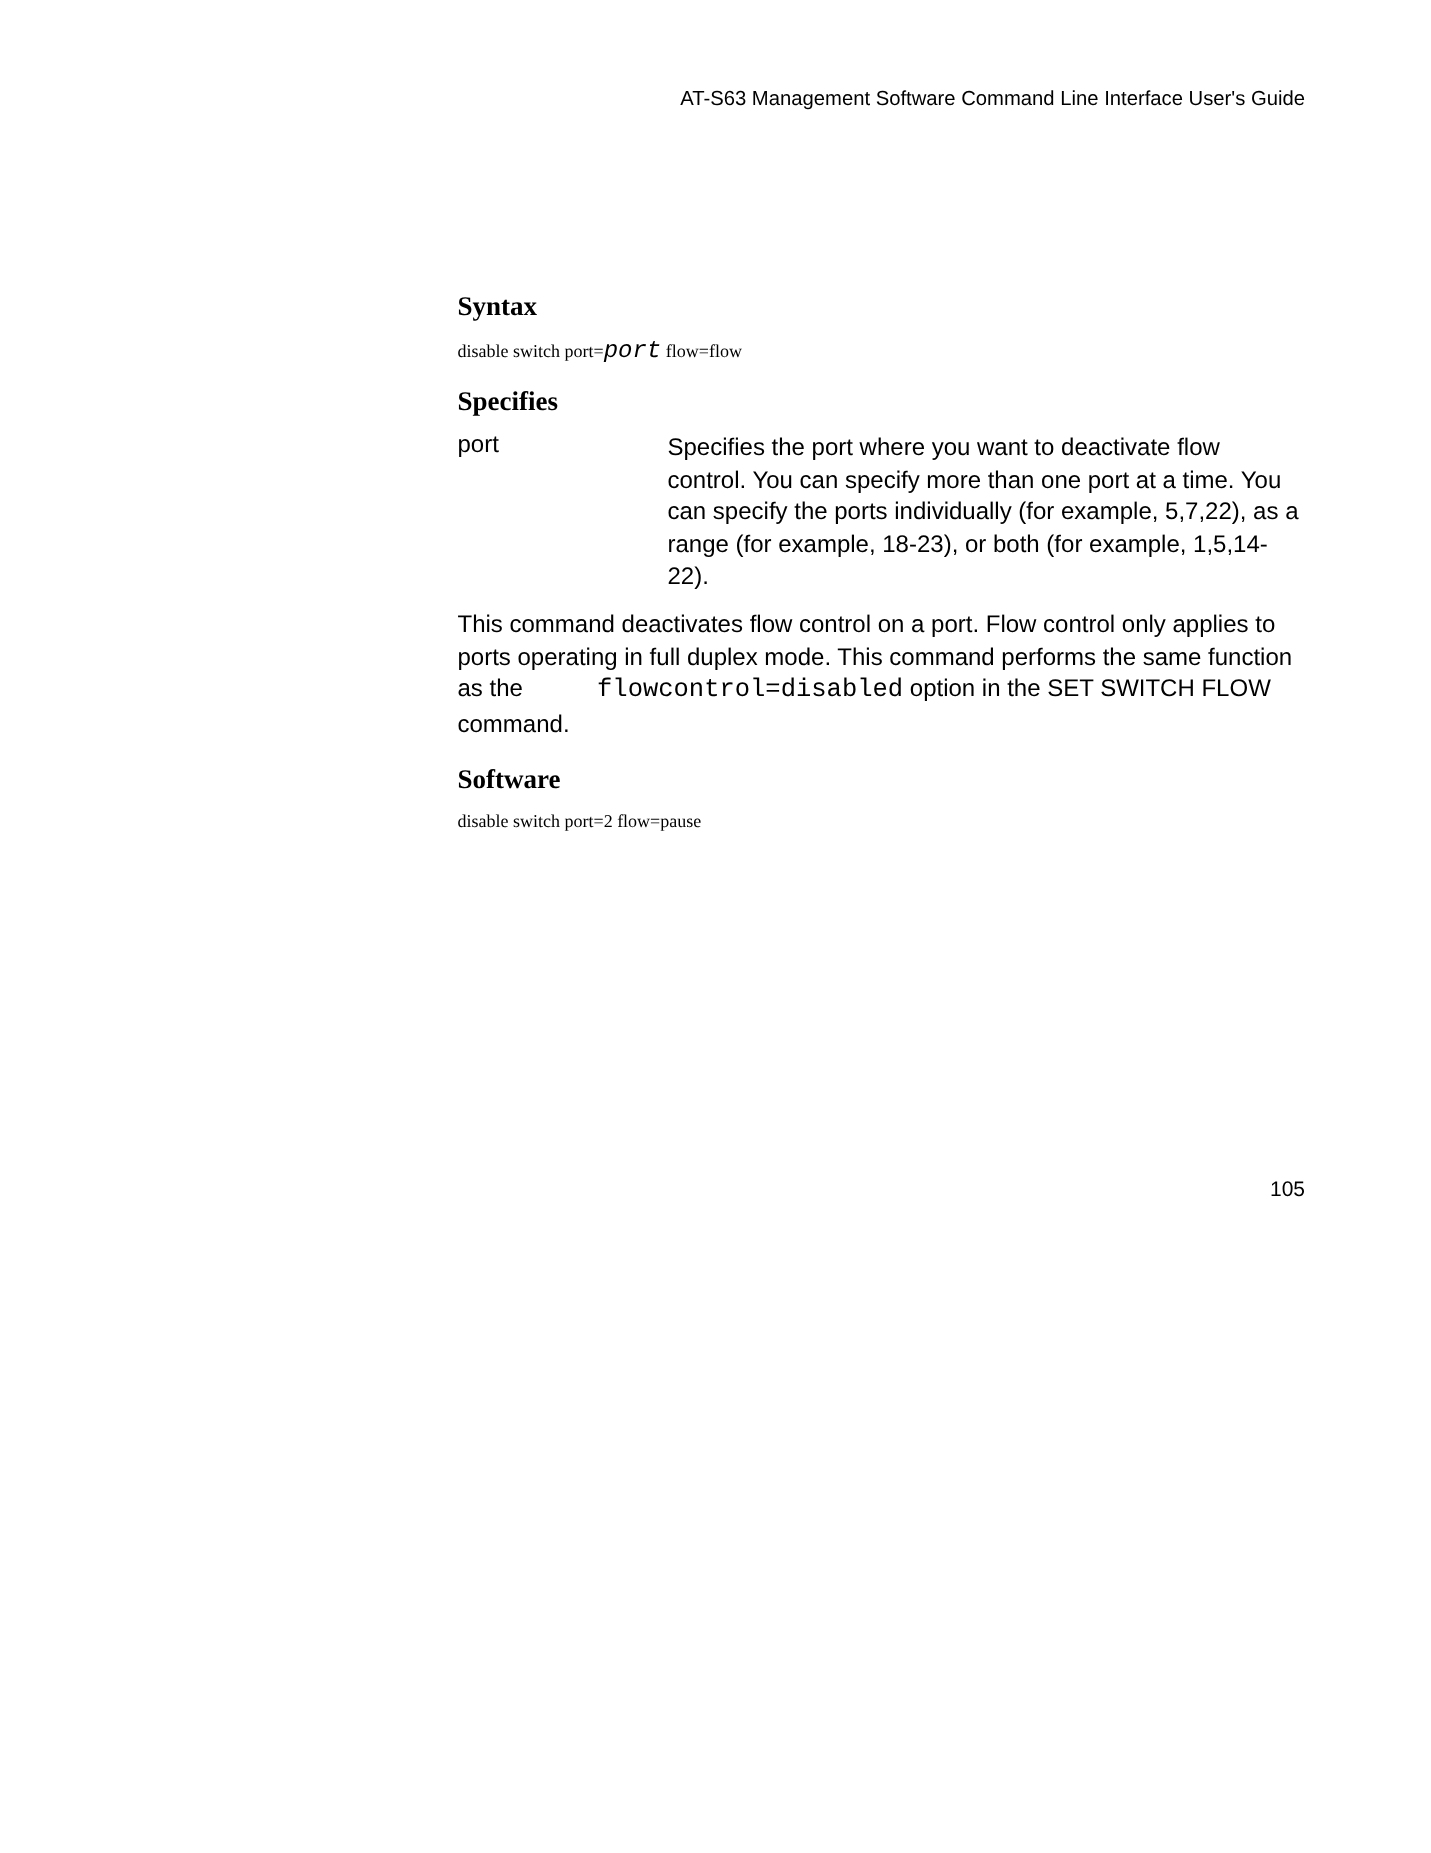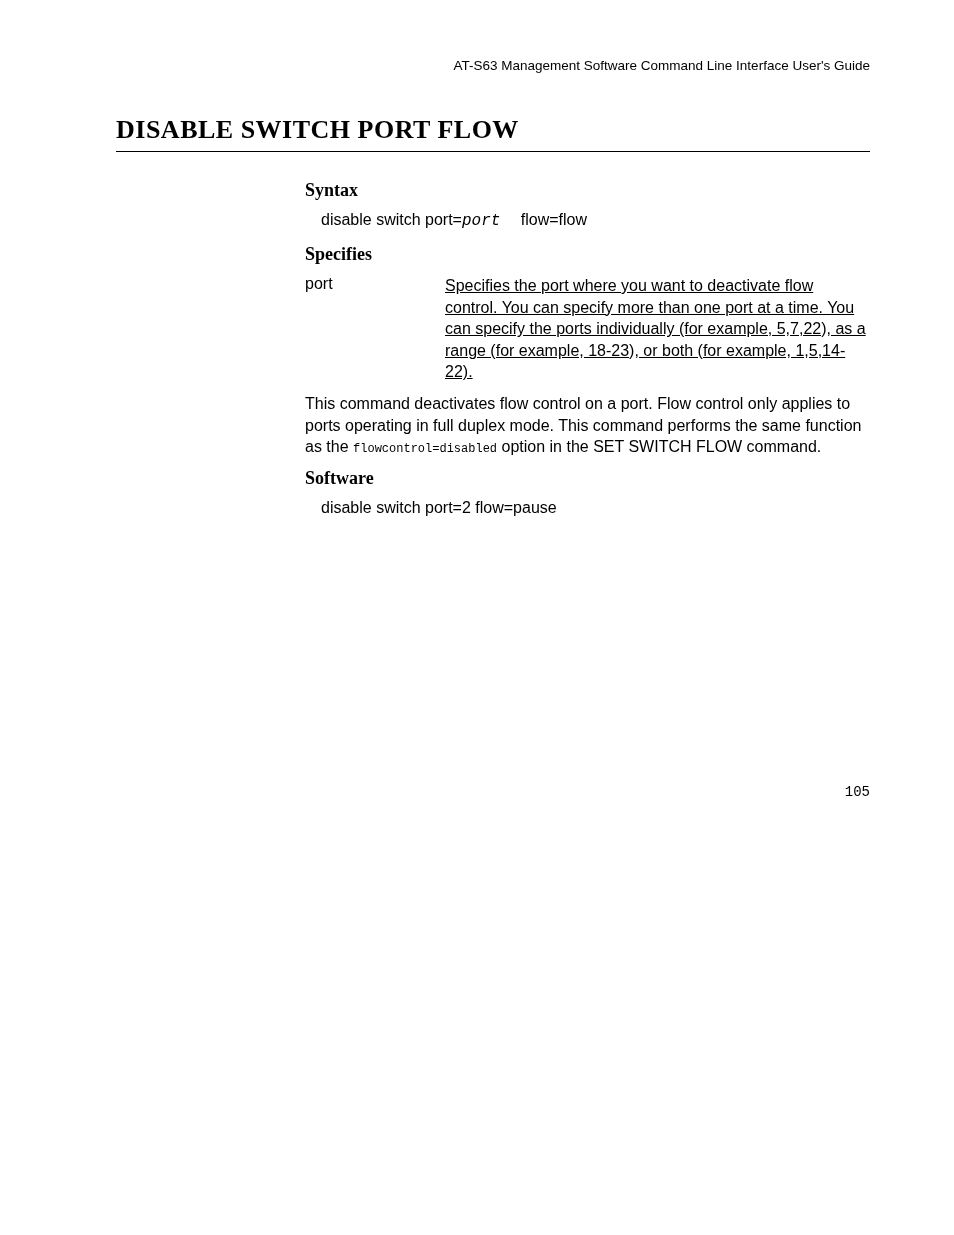--- a/index.html
+++ b/index.html
@@ -38,31 +38,32 @@
   .content {
     position: absolute;
     top: 180px;
     left: 305px;
     right: 84px;
   }
   .sect-heading {
     font-family: "Times New Roman", Times, serif;
     font-weight: bold;
     font-size: 18px;
+    margin-top: 14px;
     margin-bottom: 10px;
   }
   .mono {
-    font-family: Liberation Sans, sans-serif;
-    font-size: 16px;
+    font-family: Liberation Serif, serif;
+    font-size: 12px;
     white-space: pre;
-    margin-left: 16px;
   }
   .mono-inline {
     font-family: "Courier New", Courier, monospace;
-    font-size: 12px;
+    font-size: 17px;
+    margin-left: 45px;
   }
   .mono-italic {
     font-family: "Courier New", Courier, monospace;
     font-style: italic;
     font-size: 16px;
   }
   .body-text {
     font-family: Arial, Helvetica, sans-serif;
     font-size: 16px;
     line-height: 1.35;
@@ -76,42 +77,40 @@
   .param-name {
     width: 140px;
     flex-shrink: 0;
     font-family: Arial, Helvetica, sans-serif;
     font-size: 16px;
   }
   .param-desc {
     font-family: Arial, Helvetica, sans-serif;
     font-size: 16px;
     line-height: 1.35;
-    text-decoration: underline;
   }
   .page-number {
     position: absolute;
     bottom: 72px;
     right: 84px;
-    font-family: Liberation Mono, monospace;
+    font-family: Liberation Sans, sans-serif;
     font-size: 14px;
     text-align: center;
   }
   .syntax-line {
     margin-bottom: 14px;
   }
 </style>
 </head>
 <body>
 
 <div class="page">
 
   <div class="header-line">AT-S63 Management Software Command Line Interface User's Guide</div>
 
-  <div class="title">DISABLE SWITCH PORT FLOW</div>
 
   <div class="content">
 
     <div class="sect-heading">Syntax</div>
     <div class="syntax-line">
       <span class="mono">disable switch port=</span><span class="mono-italic">port</span><span class="mono"> flow=flow</span>
     </div>
 
     <div class="sect-heading">Specifies</div>
     <div class="param-row">

